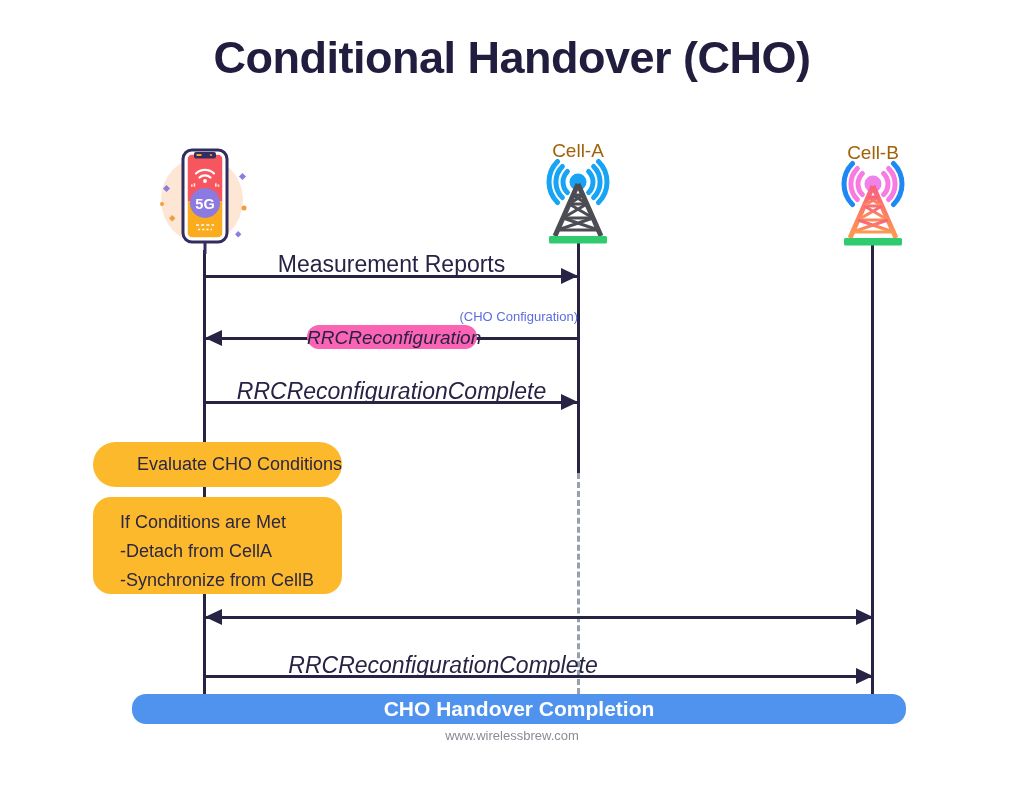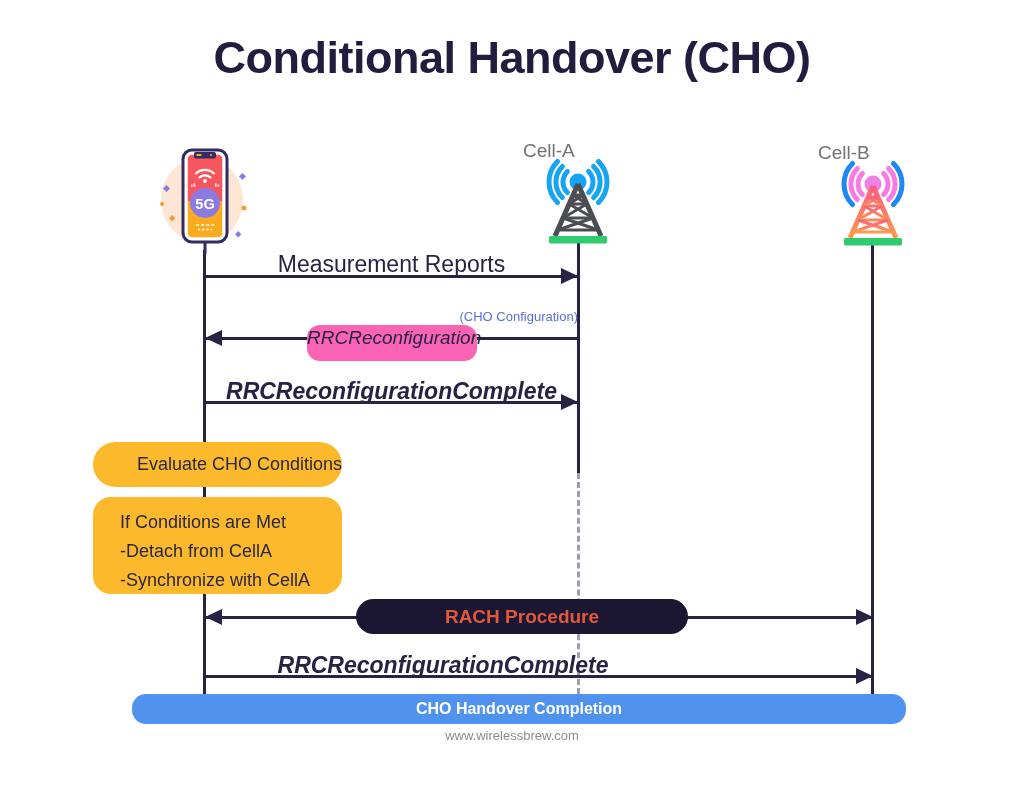--- a/index.html
+++ b/index.html
@@ -11,44 +11,44 @@
   html,body{background:#ffffff;}
   #canvas{
     position:relative;width:1024px;height:794px;background:#ffffff;overflow:hidden;
     font-family:"Liberation Sans", sans-serif;color:var(--navy);
   }
   .abs{position:absolute;}
   .title{
     left:0;top:32px;width:1024px;text-align:center;
     font-size:45px;font-weight:800;letter-spacing:-0.5px;color:var(--title);
   }
-  .actor-label{font-size:19px;color:#737373;width:110px;z-index:2;}
+  .actor-label{font-size:19px;color:#a16207;text-align:center;width:110px;z-index:2;}
   .lifeline{width:3px;background:var(--navy);z-index:1;}
   .lifeline-dashed{width:0;border-left:3px dashed var(--dashed-gray);background:none;z-index:1;}
   .msg-line{height:3px;background:var(--navy);z-index:2;}
   .ah{width:0;height:0;z-index:2;}
   .ah-right{border-top:8px solid transparent;border-bottom:8px solid transparent;border-left:17px solid var(--navy);}
   .ah-left{border-top:8px solid transparent;border-bottom:8px solid transparent;border-right:17px solid var(--navy);}
   .msg-label{font-size:23px;color:var(--navy);text-align:center;z-index:2;}
-  .italic{font-style:italic;font-weight:bold;}
+  .italic{font-style:italic;}
   .note-blue{font-size:13px;color:var(--note-blue);text-align:right;z-index:2;}
   .pink-pill{
-    background:var(--pink-highlight);border-radius:13px;height:36px;line-height:25px;
+    background:var(--pink-highlight);border-radius:13px;height:24px;line-height:25px;
     font-size:19px;font-style:italic;color:var(--navy);text-align:center;z-index:3;
   }
   .note-box{background:var(--yellow);color:#2b2744;z-index:3;}
   .evaluate-pill{border-radius:23px;height:45px;line-height:45px;text-align:right;font-size:18px;}
   .conditions-box{border-radius:18px;padding:11px 10px 8px 27px;font-size:18px;line-height:29px;}
   .rach-pill{
     background:var(--rach-bg);border-radius:18px;height:35px;line-height:35px;text-align:center;
     font-size:19px;font-weight:700;color:var(--rach-text);z-index:3;
   }
   .banner{
     background:var(--banner-blue);border-radius:14px;height:30px;line-height:30px;text-align:center;
-    font-size:16px;font-weight:700;color:#ffffff;z-index:4;
+    font-size:21px;font-weight:700;color:#ffffff;z-index:4;
   }
   .footer{left:0;top:728px;width:1024px;text-align:center;font-size:13px;color:var(--footer-gray);}
   svg{display:block;}
 </style>
 </head>
 <body>
 
 <div id="canvas">
 
   <div class="abs title">Conditional Handover (CHO)</div>
@@ -165,27 +165,26 @@
   <div class="abs pink-pill" style="left:307px;top:325px;width:170px;">RRCReconfiguration</div>
 
   <div class="abs msg-label italic" style="left:205px;top:378px;width:373px;">RRCReconfigurationComplete</div>
   <div class="abs msg-line" style="left:205px;top:401px;width:373px;"></div>
   <div class="abs ah ah-right" style="left:561px;top:394px;"></div>
 
   <div class="abs note-box evaluate-pill" style="left:93px;top:442px;width:249px;">Evaluate CHO Conditions</div>
   <div class="abs note-box conditions-box" style="left:93px;top:497px;width:249px;height:97px;">
     <div>If Conditions are Met</div>
     <div>-Detach from CellA</div>
-    <div>-Synchronize with CellA</div>
+    <div>-Synchronize from CellB</div>
   </div>
 
   <div class="abs msg-line" style="left:205px;top:616px;width:668px;"></div>
   <div class="abs ah ah-left" style="left:205px;top:609px;"></div>
   <div class="abs ah ah-right" style="left:856px;top:609px;"></div>
-  <div class="abs rach-pill" style="left:356px;top:599px;width:332px;">RACH Procedure</div>
 
   <div class="abs msg-label italic" style="left:205px;top:652px;width:476px;">RRCReconfigurationComplete</div>
   <div class="abs msg-line" style="left:205px;top:675px;width:668px;"></div>
   <div class="abs ah ah-right" style="left:856px;top:668px;"></div>
 
   <div class="abs banner" style="left:132px;top:694px;width:774px;">CHO Handover Completion</div>
   <div class="abs footer">www.wirelessbrew.com</div>
 
 </div>
 

